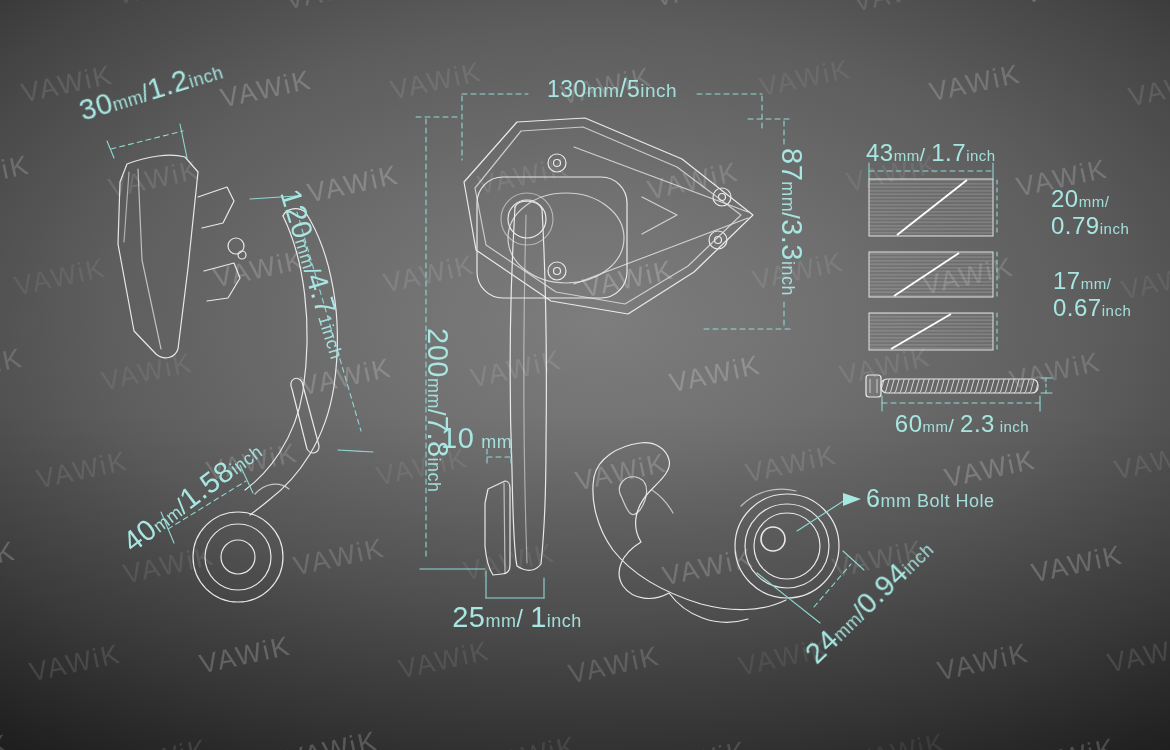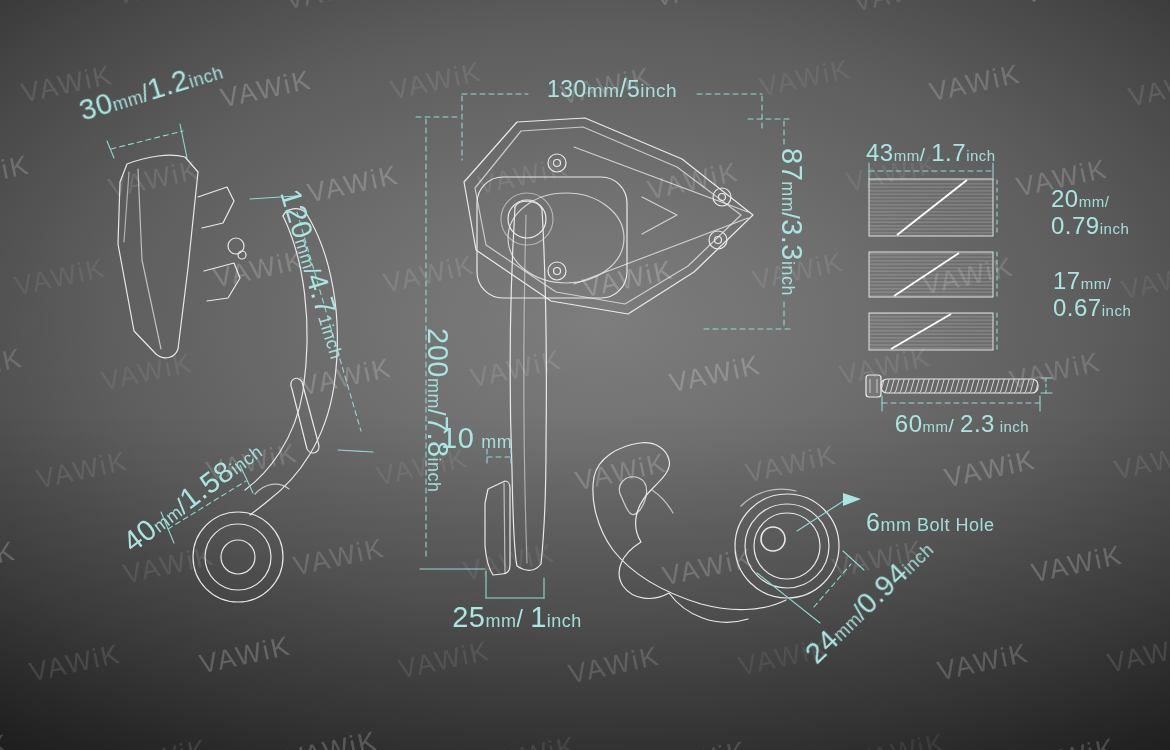--- a/index.html
+++ b/index.html
@@ -284,21 +284,21 @@
     <div class="row"><span class="v">17</span><span class="u">mm/</span></div>
     <div class="row"><span class="v">0.67</span><span class="u">inch</span></div>
   </div>
 
 
   <div class="lbl md ctr" style="left:962px;top:412px;">
     <span class="v">60</span><span class="u">mm</span><span class="s">/ </span><span class="v">2.3</span><span class="u"> inch</span>
   </div>
 
 
-  <div class="lbl bh" style="left:866px;top:486px;margin-top:24px;">
+  <div class="lbl bh" style="left:866px;top:486px;">
     <span class="v">6</span><span class="u">mm Bolt Hole</span>
   </div>
 
   <div class="lbl lg rot" style="left:800px;top:648px;transform:rotate(-44deg);">
     <span class="v">24</span><span class="u">mm</span><span class="s">/</span><span class="v">0.94</span><span class="u">inch</span>
   </div>
 
 </div>
 
 </body></html>

